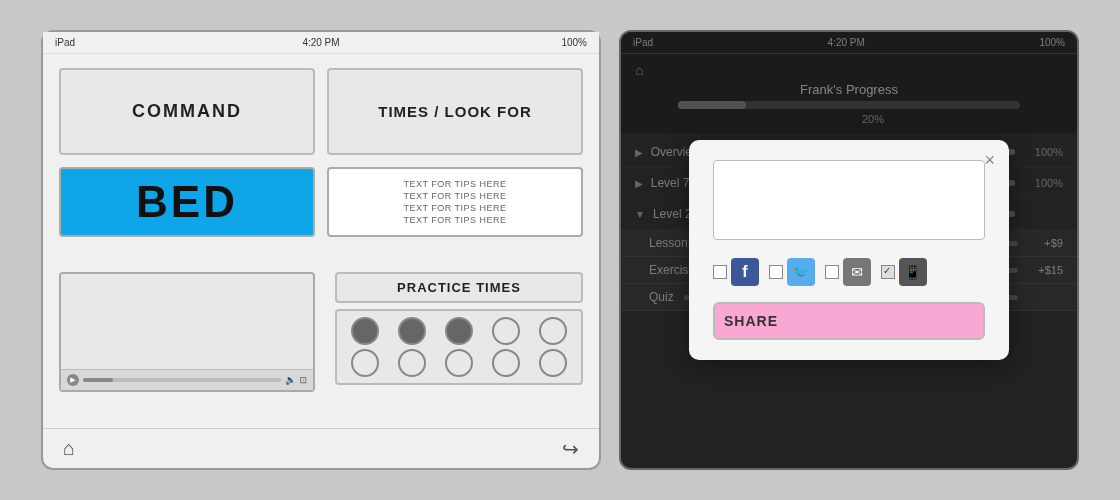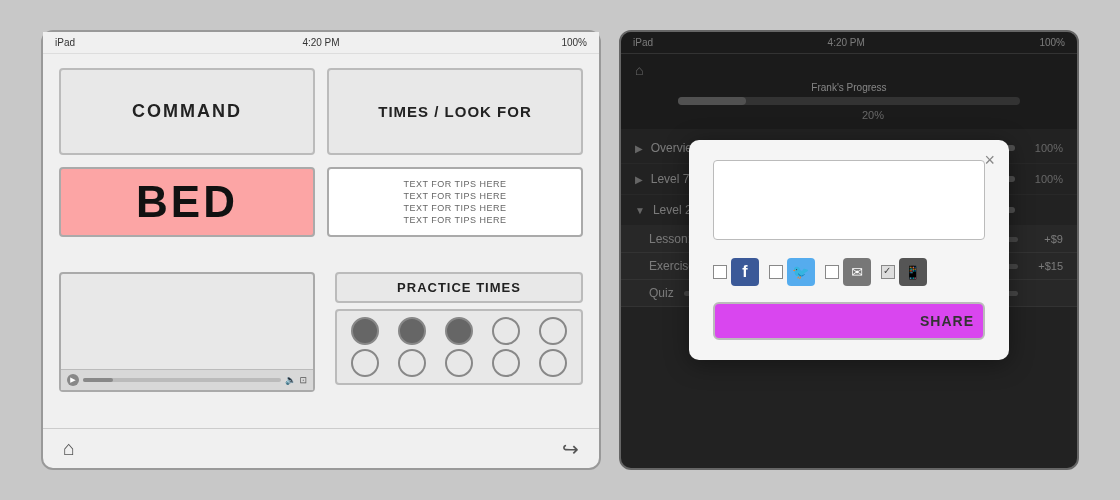--- a/index.html
+++ b/index.html
@@ -82,21 +82,21 @@
       justify-content: center;
       padding: 6px 12px;
       font-size: 15px;
       font-weight: bold;
       letter-spacing: 1px;
       color: #222;
     }
     .command-word-box {
       grid-column: 1;
       grid-row: 2;
-      background: #fca5a5;
+      background: #0ea5e9;
       border: 2px solid #aaa;
       border-radius: 4px;
       display: flex;
       align-items: center;
       justify-content: center;
       height: 70px;
     }
     .command-word {
       font-size: 44px;
       font-weight: bold;
@@ -261,21 +261,21 @@
     }
     .progress-header {
       background: #2e2e2e;
       padding: 8px 14px;
       display: flex;
       flex-direction: column;
       align-items: center;
       gap: 4px;
     }
     .progress-title {
-      font-size: 10px;
+      font-size: 13px;
       color: #ddd;
       text-align: center;
     }
     .progress-bar-outer {
       width: 80%;
       height: 8px;
       background: #555;
       border-radius: 4px;
     }
     .progress-bar-fill {
@@ -471,29 +471,29 @@
       display: flex;
       align-items: center;
       justify-content: center;
       font-size: 14px;
       border-radius: 4px;
     }
     .share-button {
       display: block;
       width: 100%;
       padding: 9px;
-      background: #d946ef;
+      background: #f9a8d4;
       border: 2px solid #bbb;
       border-radius: 6px;
       font-size: 14px;
       font-weight: bold;
       letter-spacing: 1px;
       color: #333;
       cursor: pointer;
-      text-align: right;
+      text-align: left;
     }
   </style>
 </head>
 <body>
 
 <div class="screens-container">
 
   <div class="screen1">
 
     <div class="status-bar">

